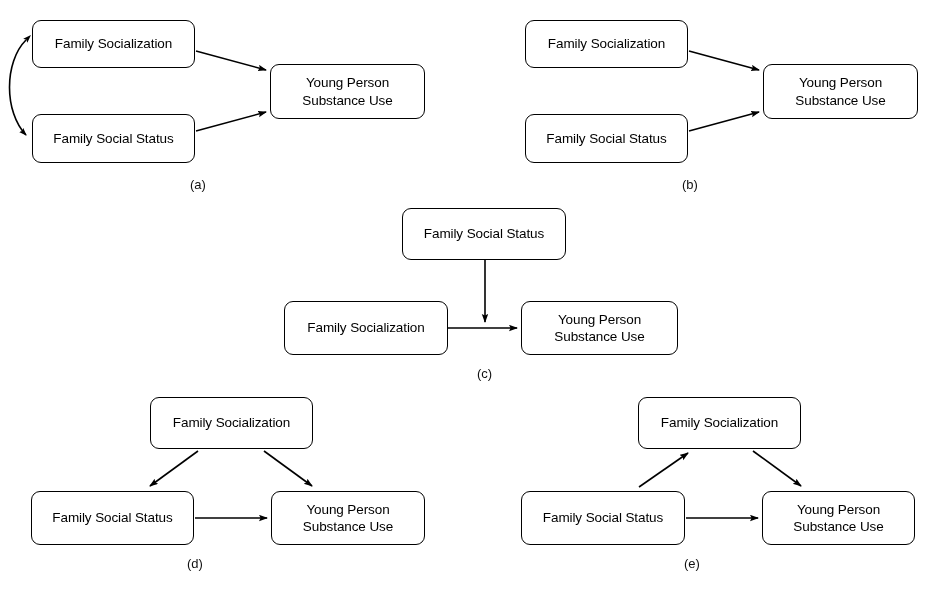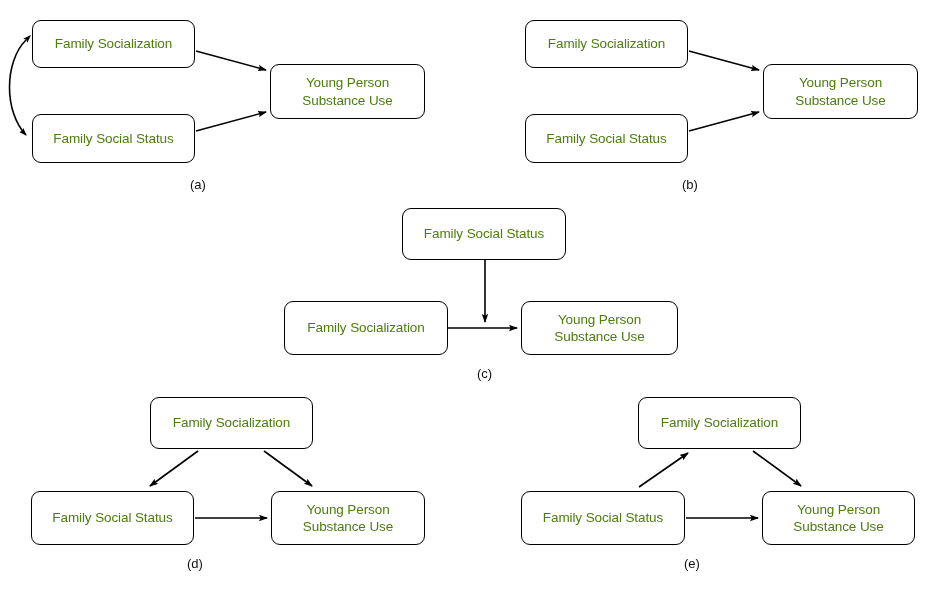--- a/index.html
+++ b/index.html
@@ -28,21 +28,21 @@
   .node {
     position: absolute;
     box-sizing: border-box;
     border: 1.6px solid #000000;
     border-radius: 9px;
     background: #ffffff;
     display: flex;
     align-items: center;
     justify-content: center;
     text-align: center;
-    color: #4d7c0f;
+    color: #000000;
     font-size: 13.5px;
     line-height: 1.28;
     letter-spacing: -0.1px;
     z-index: 2;
   }
   .node .label {
     display: block;
     padding: 0 6px;
     white-space: pre-line;
   }

